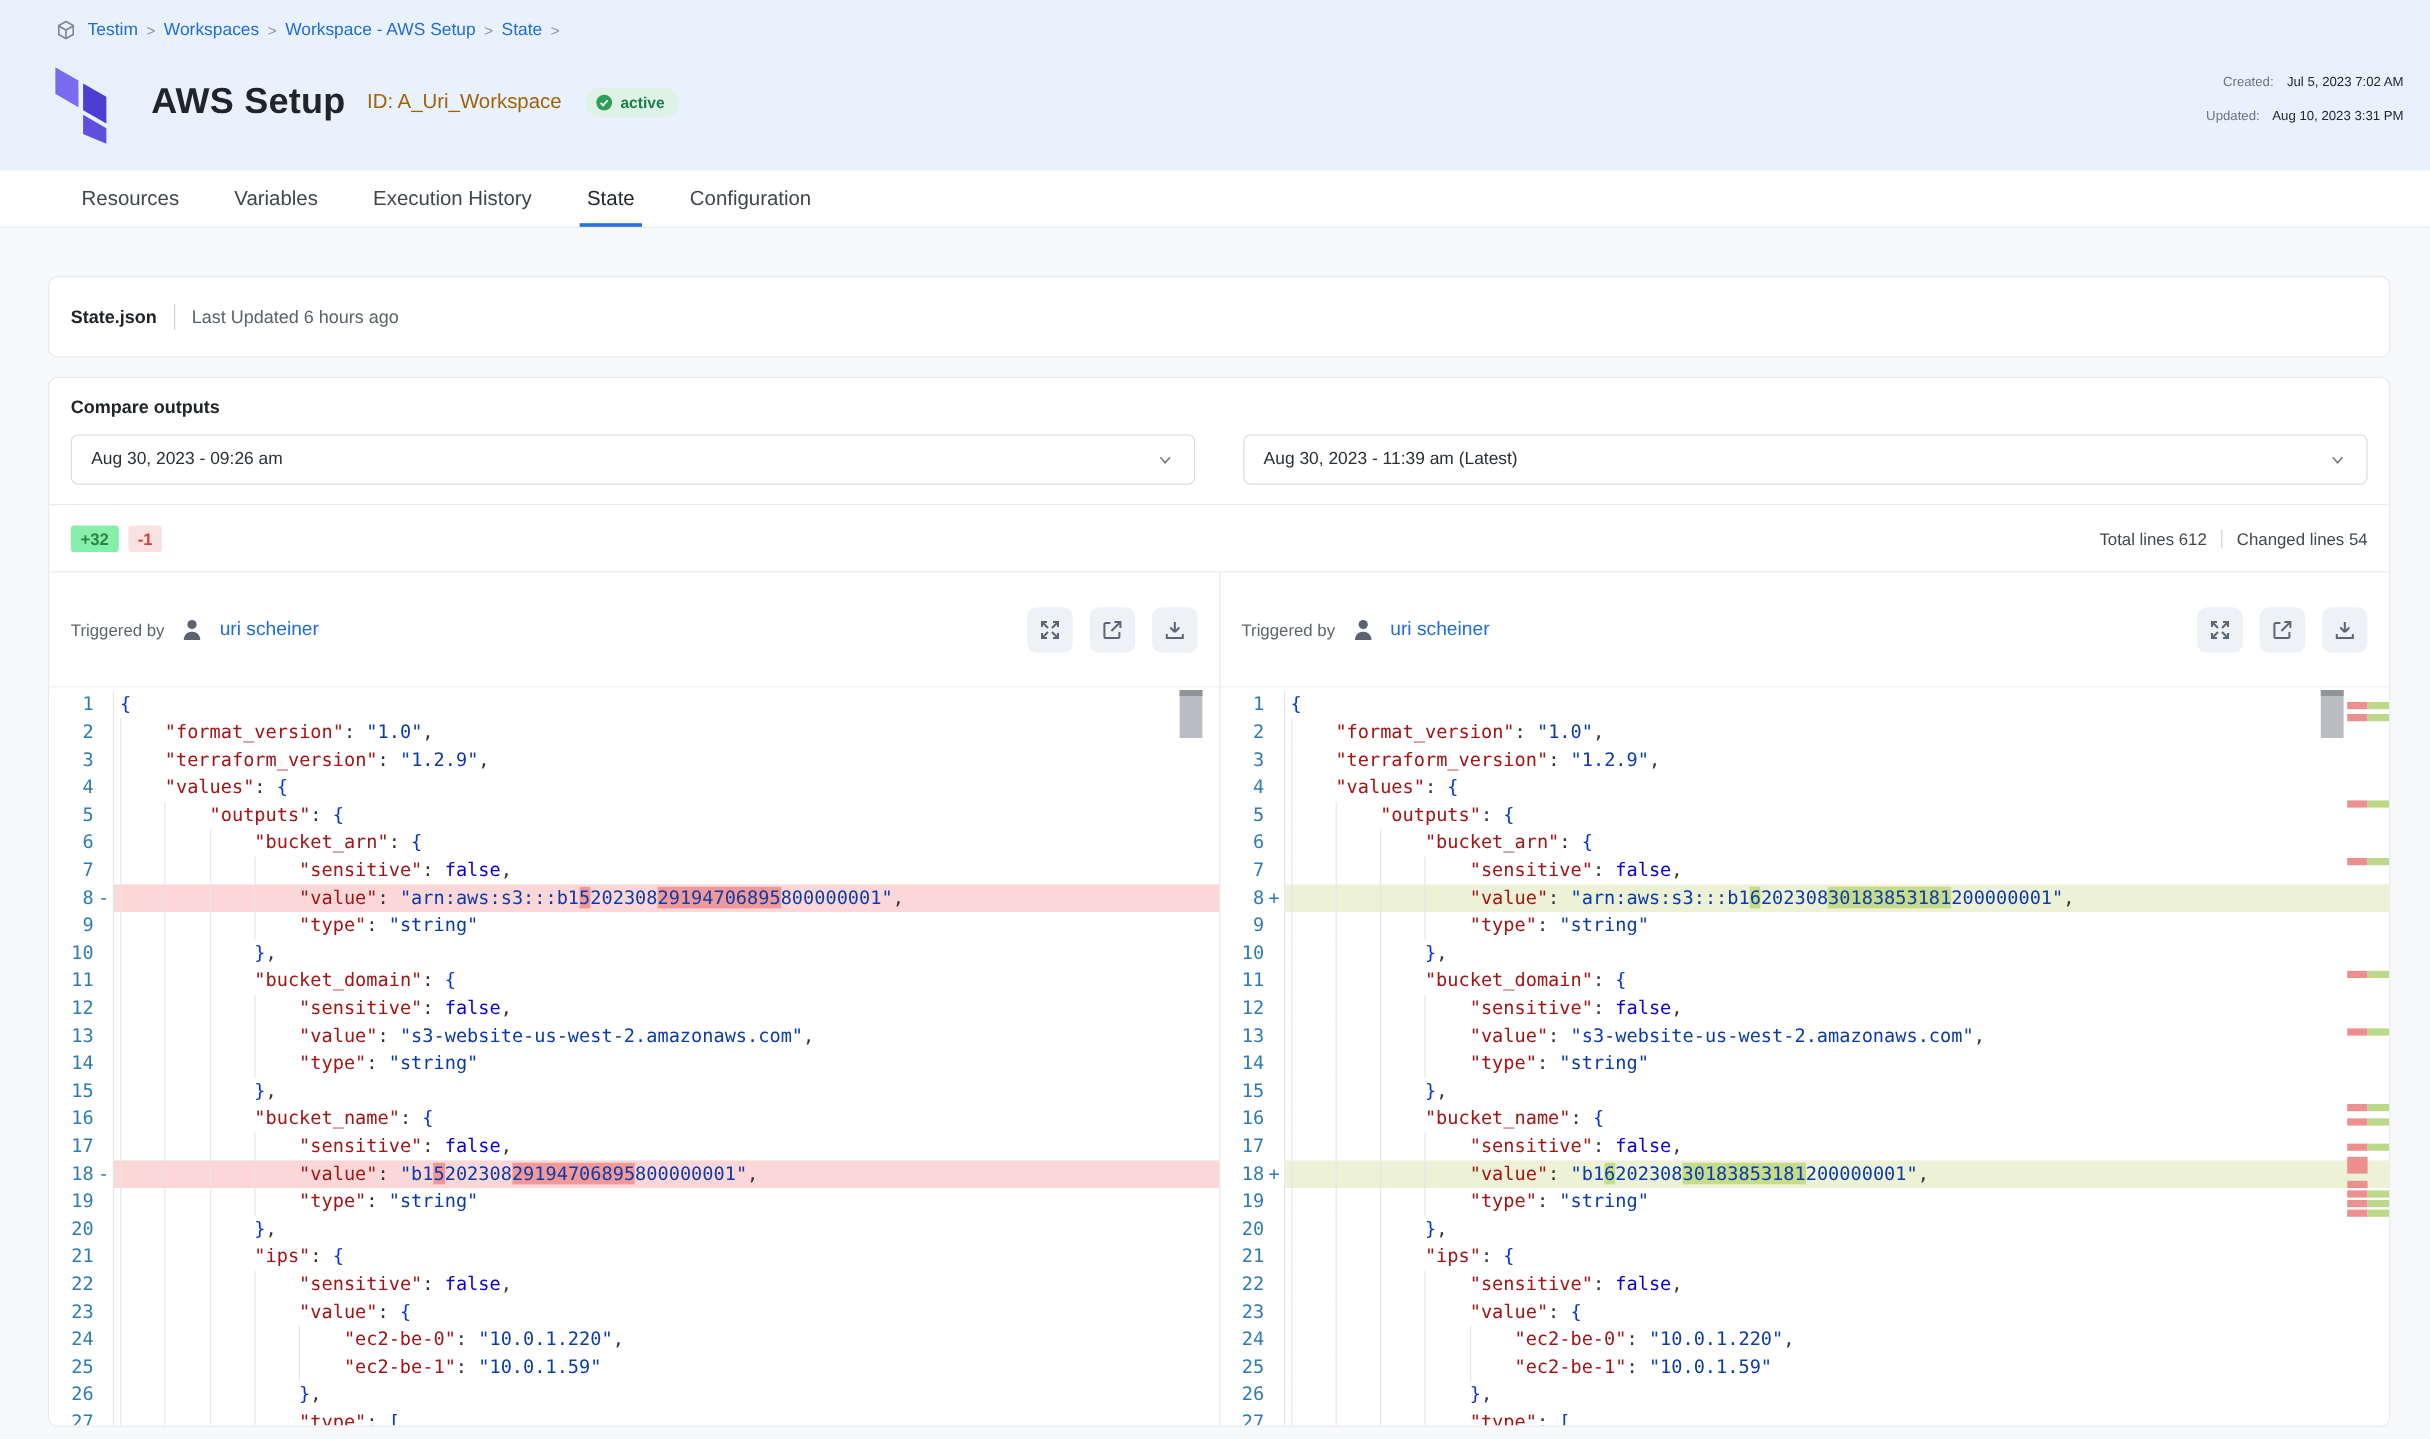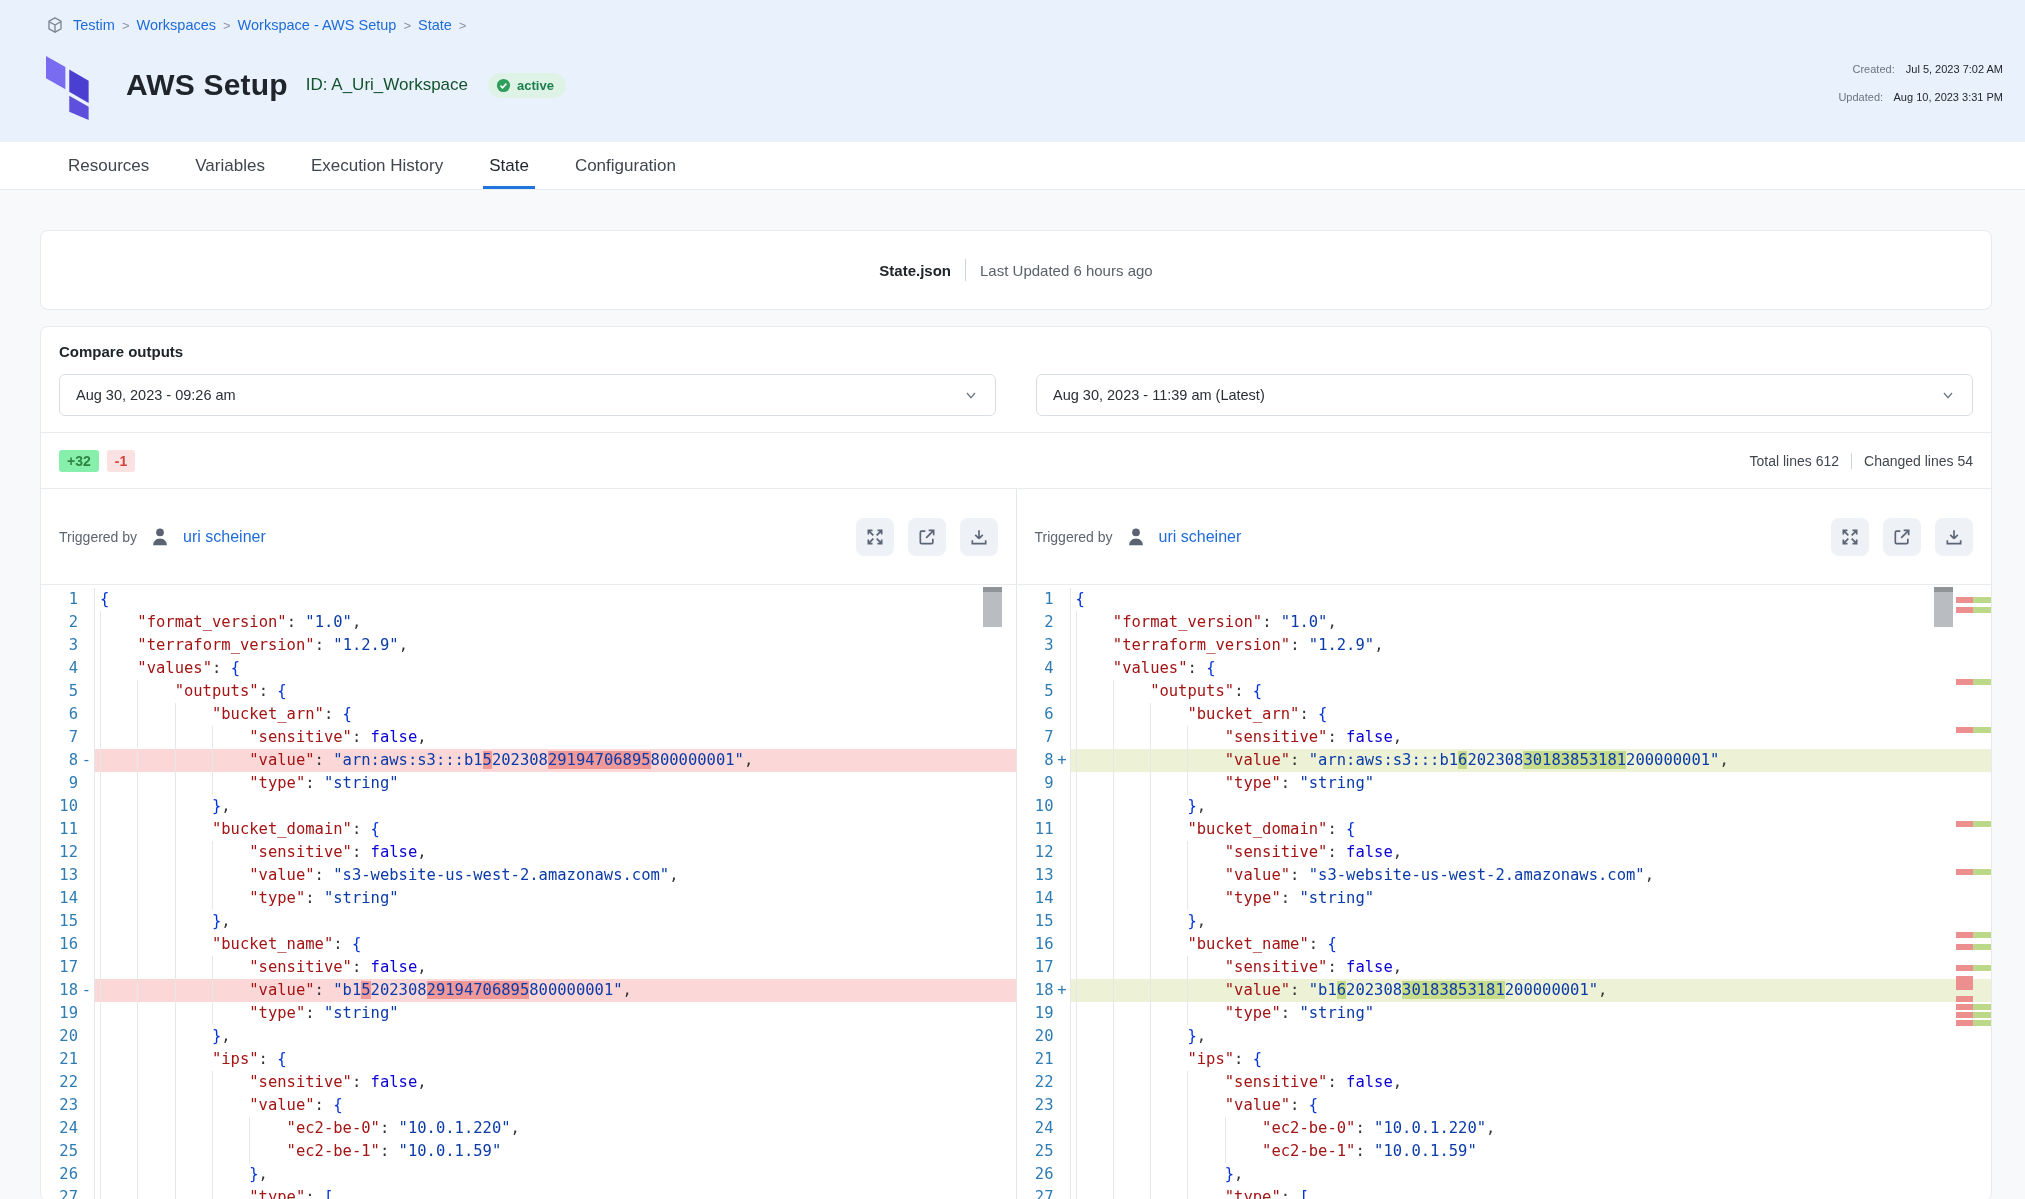--- a/index.html
+++ b/index.html
@@ -8,39 +8,39 @@
 
   
   .topband { background:#e9f2fc; padding:16px 0 22px 46px; position:relative; }
   .breadcrumb { display:flex; align-items:center; gap:7px; font-size:14.5px; }
   .bc-link { color:#1f6bd8; cursor:pointer; }
   .bc-sep { color:#8a94a2; font-size:13px; }
   .bc-icon { display:flex; margin-right:2px; }
   .titlerow { display:flex; align-items:center; margin-top:16px; }
   .tf-logo { width:62px; height:70px; margin-right:18px; }
   .page-title { font-size:30px; font-weight:700; color:#20242b; letter-spacing:.2px; }
-  .ws-id { font-size:17px; color:#14532d; margin-left:18px; }
+  .ws-id { font-size:17px; color:#a16207; margin-left:18px; }
   .badge { display:inline-flex; align-items:center; gap:6px; background:#def3e5; color:#1b7f4d;
     font-size:13px; font-weight:700; border-radius:13px; padding:5px 12px 5px 8px; margin-left:20px; }
   .meta { position:absolute; top:63px; right:22px; text-align:right; font-size:11px; }
   .meta-row { margin-bottom:16px; }
   .meta-label { color:#6c757f; margin-right:8px; }
   .meta-value { color:#23272e; }
 
   
   .tabbar { background:#fff; border-bottom:1px solid #e7eaee; padding-left:68px;
     display:flex; gap:46px; height:48px; align-items:stretch;text-align:center; }
   .tab { display:flex; align-items:center; font-size:17px; color:#40464e; cursor:pointer; position:relative; }
   .tab.active { color:#23272e; }
   .tab.active::after { content:""; position:absolute; left:-6px; right:-6px; bottom:0; height:3px; background:#2173de; }
 
   
   .content { padding:40px 33px 0 40px; }
   .card { background:#fff; border:1px solid #e6e9ed; border-radius:8px; }
-  .filebar { height:80px; display:flex; align-items:center; padding:0 18px; gap:14px; margin-bottom:16px;justify-content:center; }
+  .filebar { height:68px; display:flex; align-items:center; padding:0 18px; gap:14px; margin-bottom:16px; }
   .file-name { font-size:15px; font-weight:700; color:#20242b; }
   .vline { width:1px; height:22px; background:#cdd3da; }
   .file-updated { font-size:15px; color:#59616b; }
 
   .compare-card { overflow:hidden; }
   .cmp-head { padding:16px 18px 0 18px; }
   .cmp-title { font-size:15px; font-weight:700; color:#20242b; }
   .dd-row { display:flex; gap:40px; margin-top:14px; }
   .dropdown { flex:1; height:42px; border:1px solid #d8dde3; border-radius:6px; background:#fff;
     display:flex; align-items:center; justify-content:space-between; padding:0 16px; cursor:pointer; }

